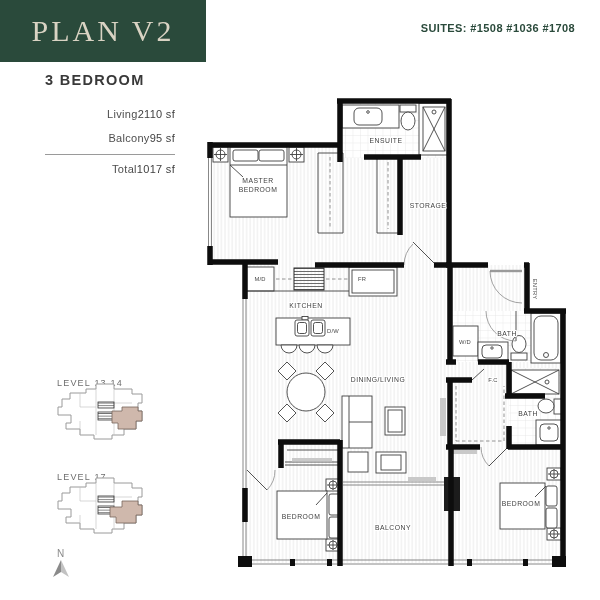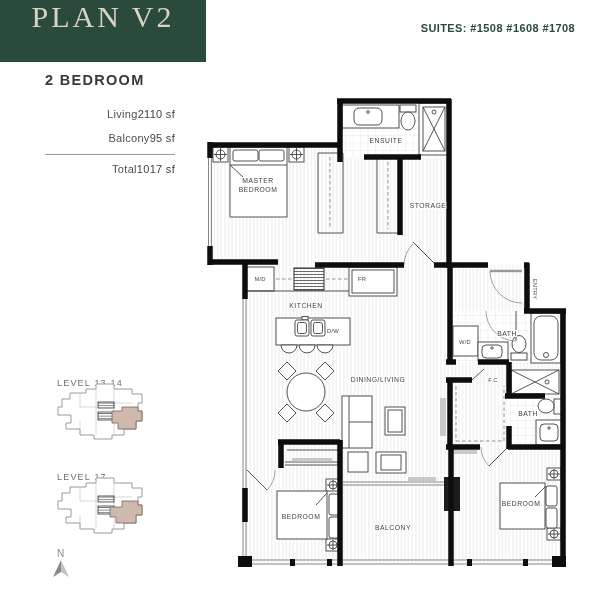--- a/index.html
+++ b/index.html
@@ -1,20 +1,20 @@
 <!DOCTYPE html>
 <html style="--brand_green: #2a4a3b; --cream_text: #d9d3c3; --keyplan_highlight: #cfb8ac; --wall_black: #0d0d0d; --label_gray: #3d3d3d;"><head>
 <meta charset="utf-8">
 <style>
   html,body{margin:0;padding:0;background:#ffffff;}
   .page{position:relative;width:600px;height:600px;background:#fff;overflow:hidden;
         font-family:"Liberation Sans",sans-serif;}
   
   .header-box{position:absolute;left:0;top:0;width:206px;height:62px;
-              background:var(--brand_green,#2a4a3b);display:flex;justify-content:center;}
+              background:var(--brand_green,#2a4a3b);display:flex;align-items:center;justify-content:center;}
   .plan-title{color:var(--cream_text,#d9d3c3);font-family:"Liberation Serif",serif;
               font-size:30px;font-weight:400;letter-spacing:3px;}
   .suites{position:absolute;right:25px;top:22px;color:var(--brand_green,#2a4a3b);
           font-size:11px;letter-spacing:0.4px;font-weight:600;}
   
   .summary{position:absolute;left:45px;top:72px;width:130px;}
   .summary h2{margin:0 0 14px 0;font-size:14.5px;font-weight:600;letter-spacing:1.3px;color:#393939;}
   .srow{display:flex;justify-content:flex-end;font-size:11px;color:#4e4e4e;
         letter-spacing:0.3px;padding:6px 0 6px 0;}
   .srow .val{color:#3f3f3f;}
@@ -42,24 +42,24 @@
   .unit-highlight{fill:var(--keyplan_highlight,#cfb8ac);stroke:#77655a;stroke-width:0.8;}
 </style>
 </head>
 <body>
 
 <div class="page">
 
   <div class="header-box">
     <div class="plan-title">PLAN V2</div>
   </div>
-  <div class="suites">SUITES: #1508 #1608 #1708</div>
+  <div class="suites">SUITES: #1508 #1036 #1708</div>
 
   <div class="summary">
-    <h2>2 BEDROOM</h2>
+    <h2>3 BEDROOM</h2>
     <div class="srow">
       <span>Living</span>
       <span class="val">2110 sf</span>
     </div>
     <div class="srow">
       <span>Balcony</span>
       <span class="val">95 sf</span>
     </div>
     <hr class="divider">
     <div class="srow">

